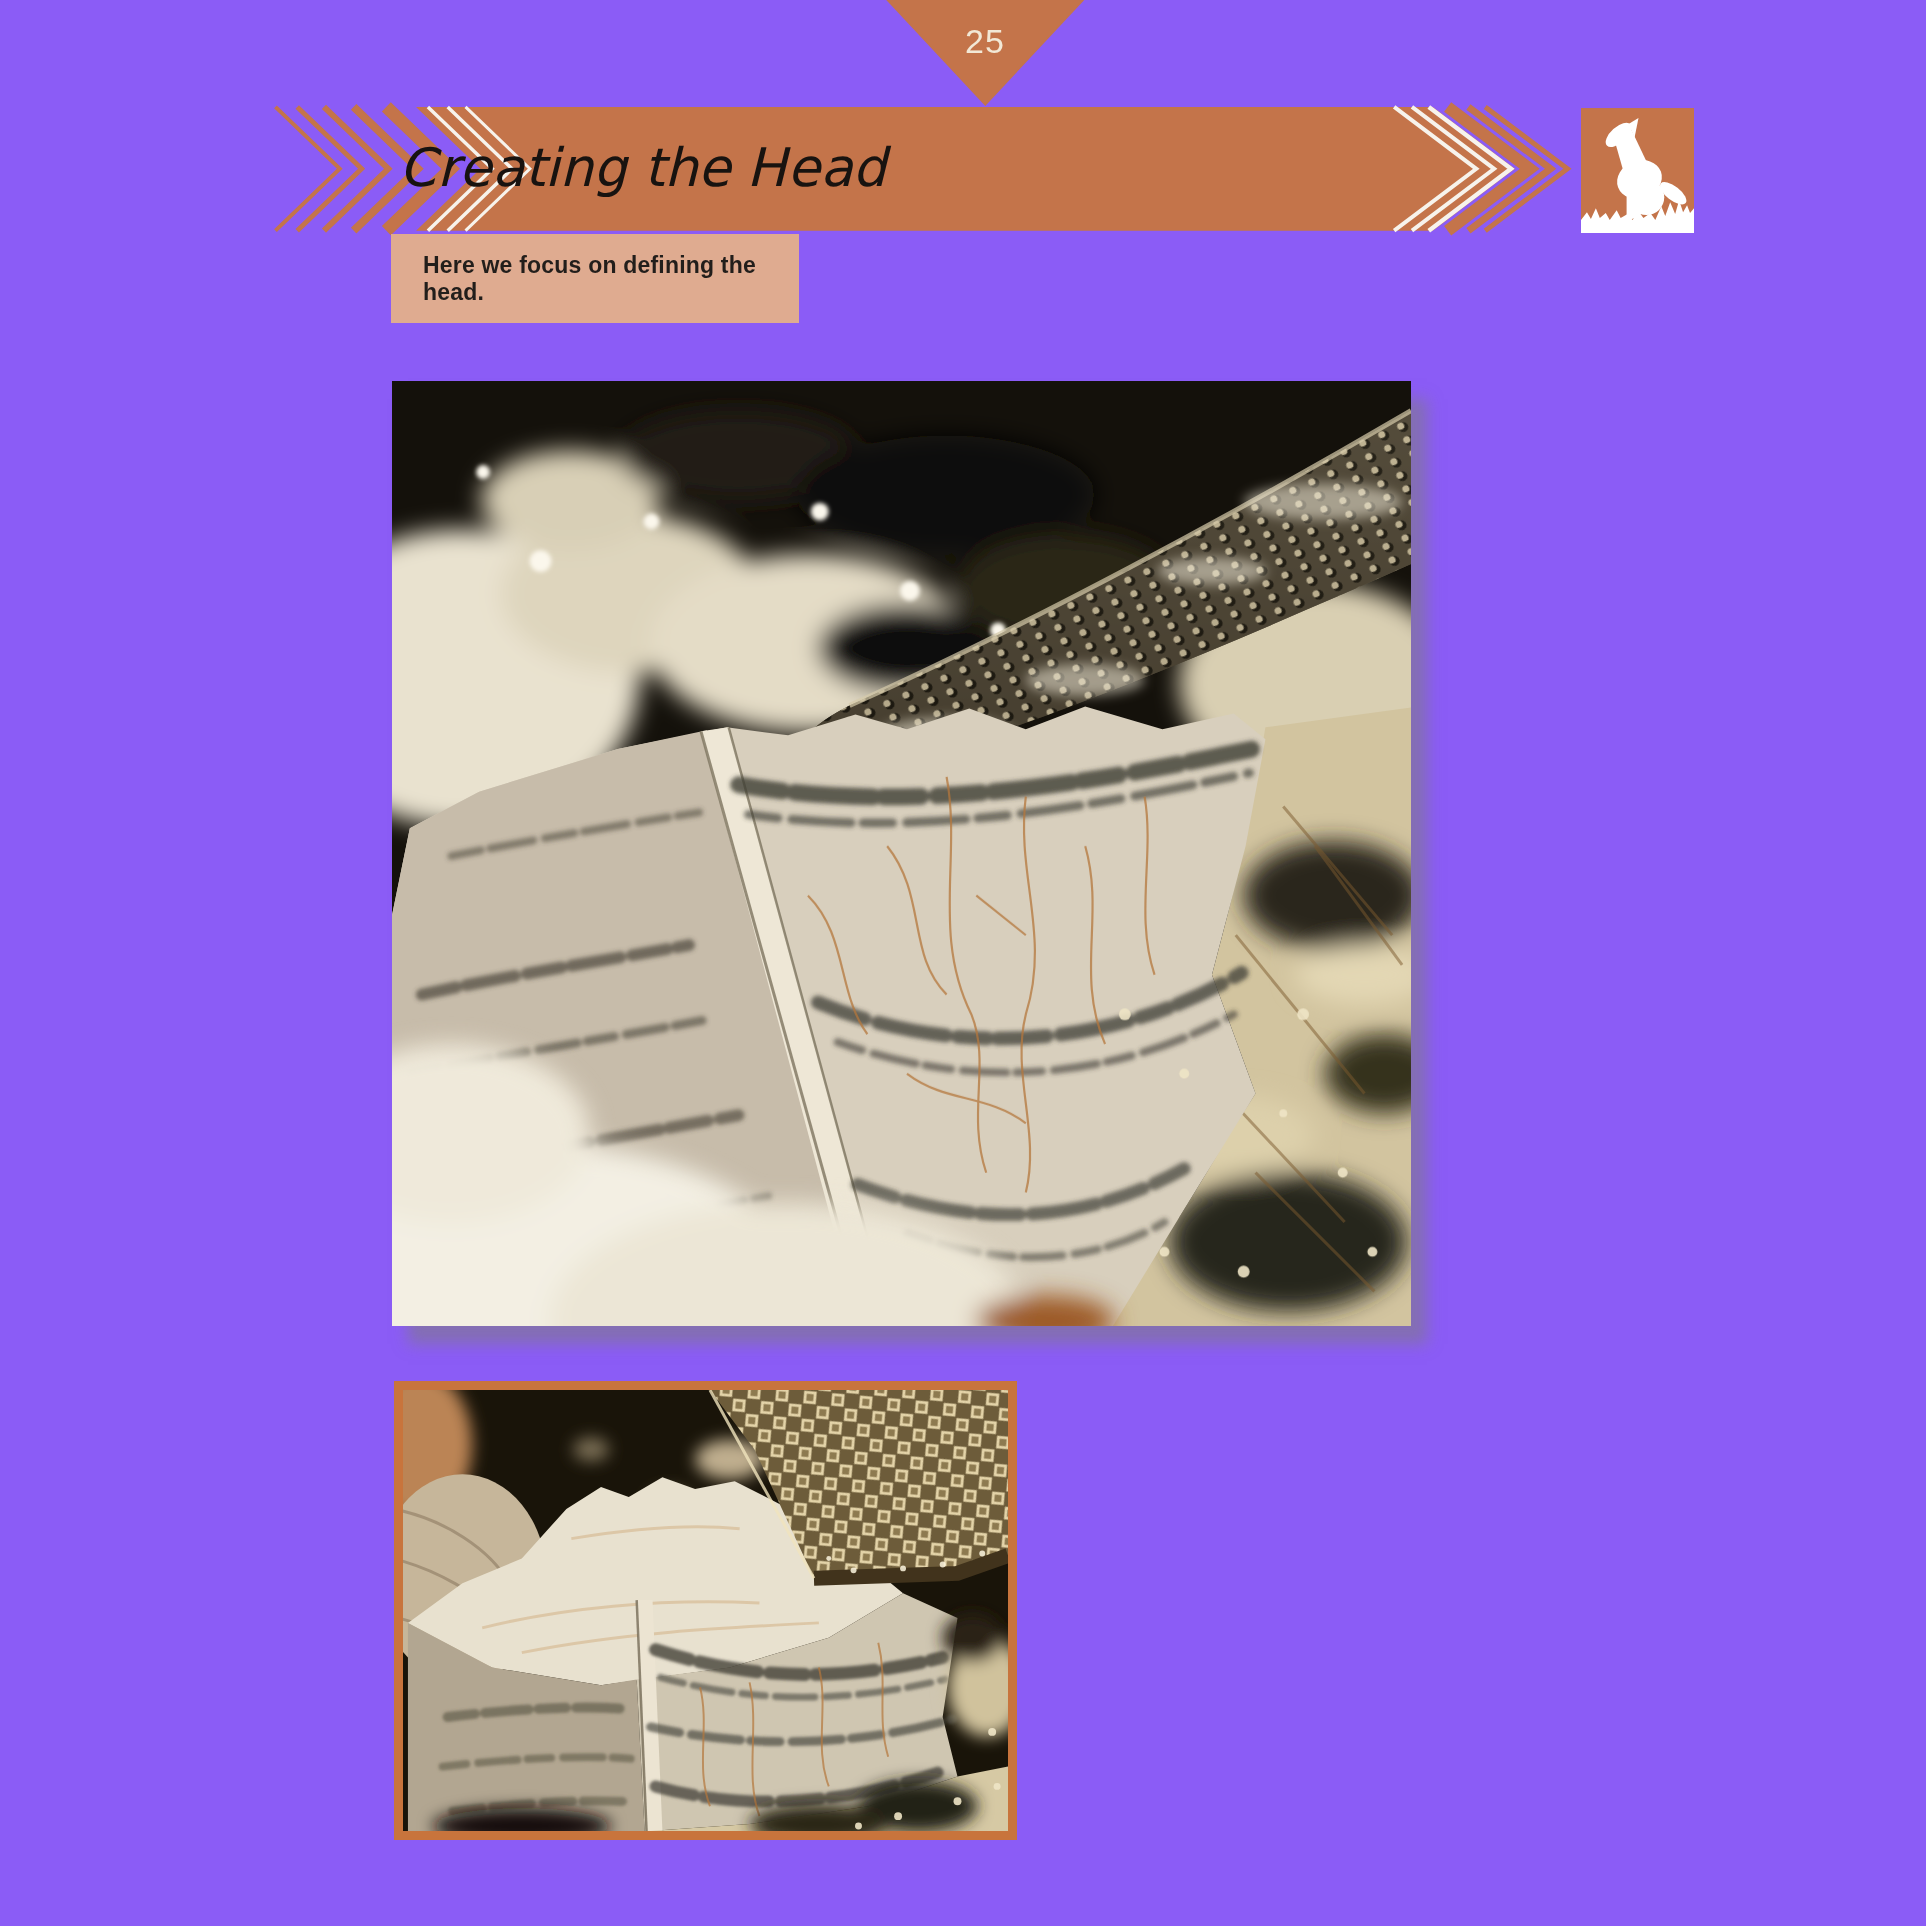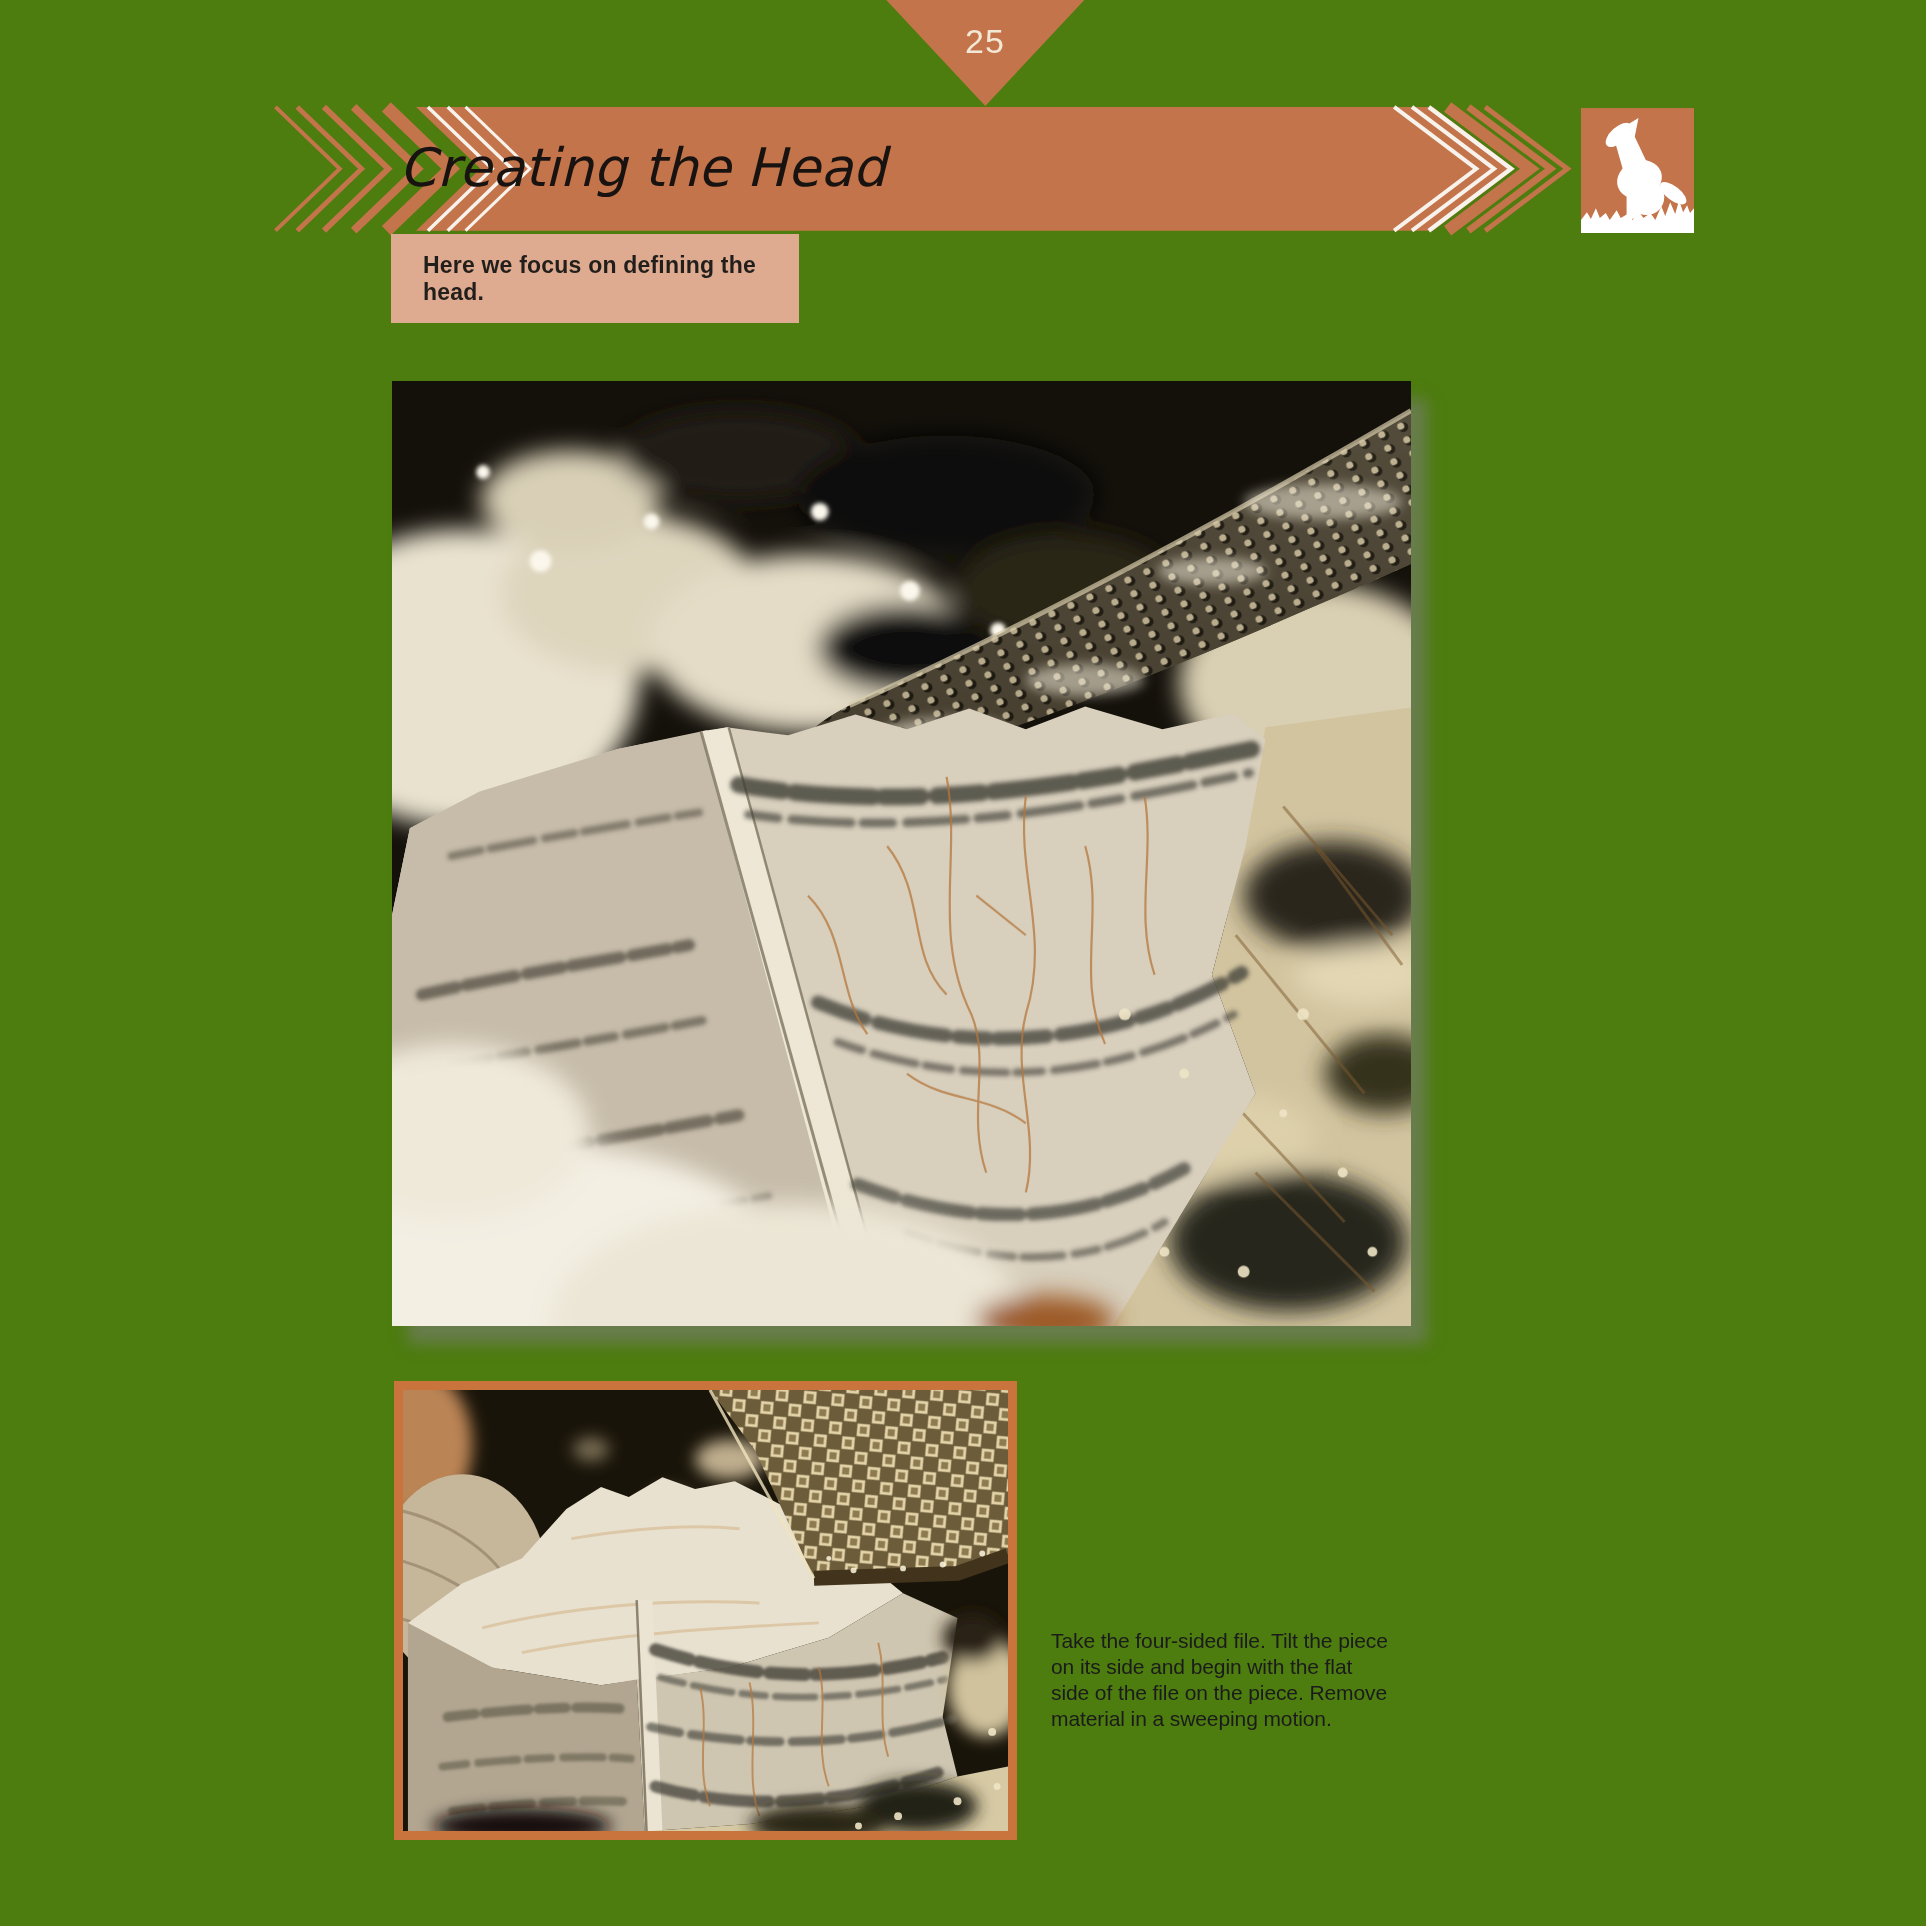--- a/index.html
+++ b/index.html
@@ -1,16 +1,16 @@
 <!DOCTYPE html>
 <html><head>
 <meta charset="utf-8">
 <style>
   html,body{margin:0;padding:0;background:#ffffff;}
-  .page{position:relative;width:1927px;height:1927px;background:#4d7c0f;overflow:hidden;
+  .page{position:relative;width:1927px;height:1927px;background:#8b5cf6;overflow:hidden;
         font-family:"Liberation Sans",sans-serif;}
   .abs{position:absolute;}
   
   .pagenum-wrap{left:886px;top:0;width:198px;height:106px;}
   .pagenum{left:0;top:22px;width:100%;text-align:center;font-size:34px;color:#f2e8d6;
            letter-spacing:1px;}
   
   .banner-svg{left:0;top:0;width:1927px;height:297px;}
   .page-title{left:404px;top:137px;width:752px;font-family:"DejaVu Sans",sans-serif;
               font-style:italic;font-size:53px;font-weight:500;color:#181310;
@@ -316,21 +316,15 @@
       <g fill="#efe5c6" opacity="0.9">
         <circle cx="500" cy="430" r="4"></circle>
           <circle cx="560" cy="415" r="4"></circle>
           <circle cx="600" cy="400" r="3.5"></circle>
         <circle cx="460" cy="440" r="3.5"></circle>
           <circle cx="595" cy="345" r="4"></circle>
       </g>
     </svg>
   </div>
 
-  <div class="abs caption">
-    <div>Take the four-sided file. Tilt the piece</div>
-    <div>on its side and begin with the flat</div>
-    <div>side of the file on the piece. Remove</div>
-    <div>material in a sweeping motion.</div>
-  </div>
 
 </div>
 
 
 </body></html>

